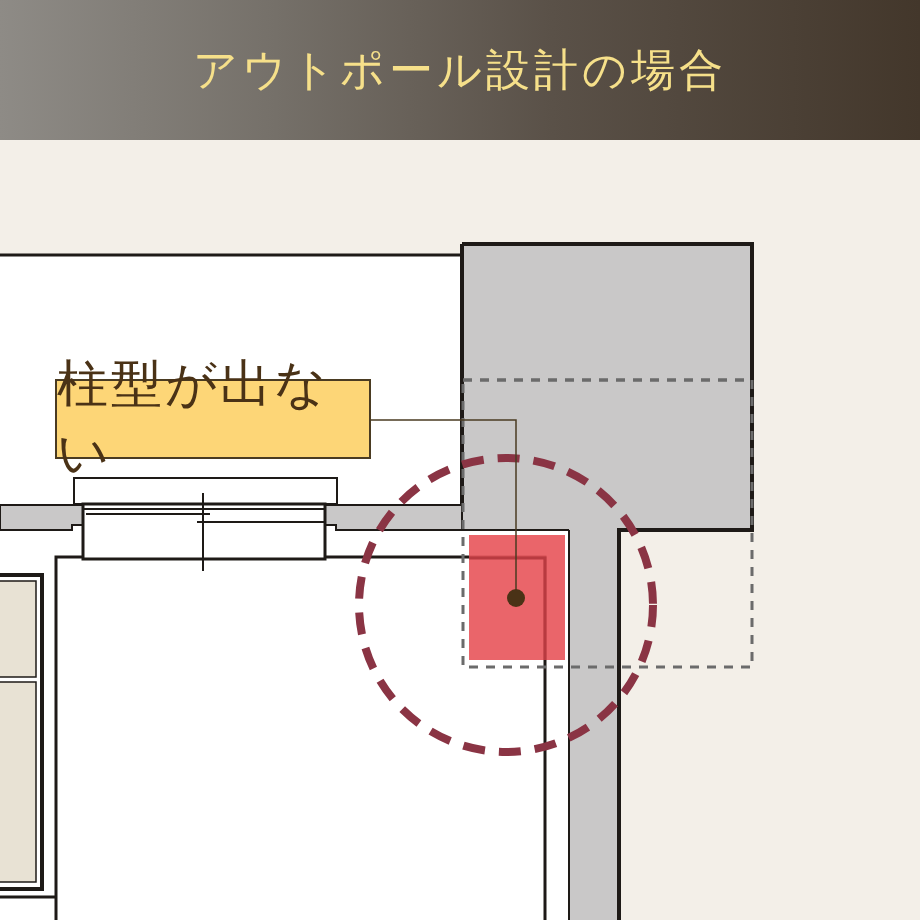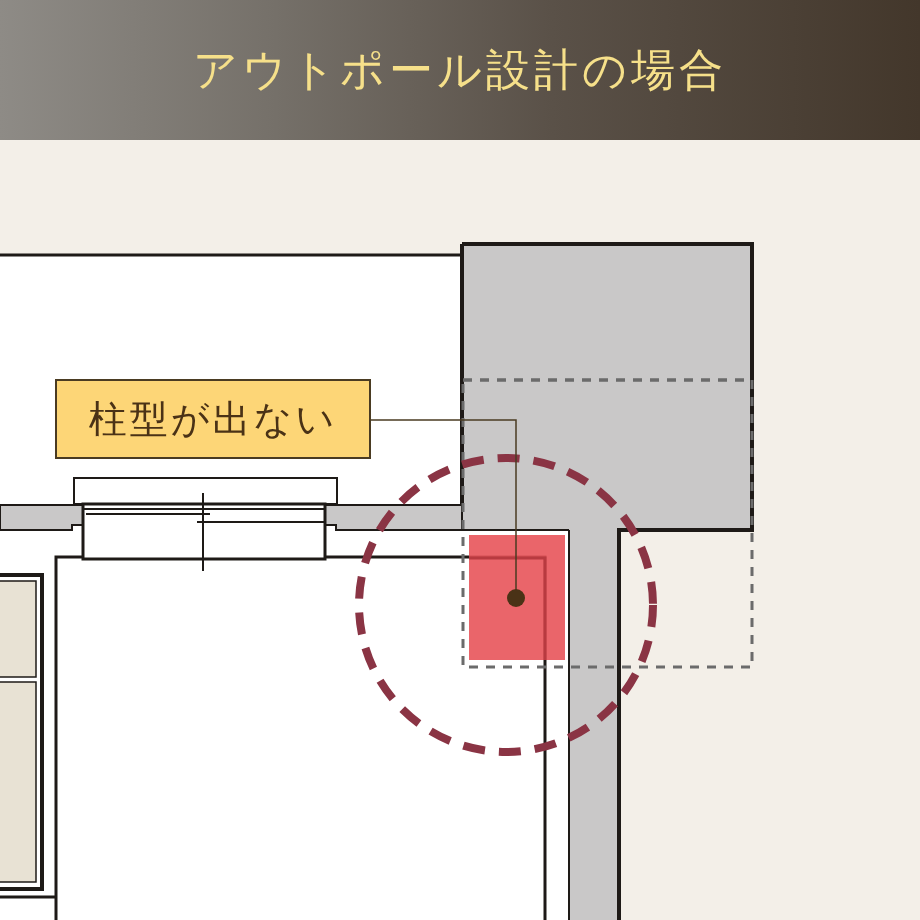--- a/index.html
+++ b/index.html
@@ -12,21 +12,21 @@
   .header-title {
     color: #f6e08a; font-size: 44px; letter-spacing: 4px; font-weight: normal;
     font-family: "DejaVu Serif", "Liberation Serif", serif;
   }
   .diagram { position: absolute; left: 0; top: 140px; width: 920px; height: 780px; }
   .label-box {
     position: absolute; left: 55px; top: 379px; width: 316px; height: 80px;
     background: #fdd677; border: 2px solid #4a3b22; box-sizing: border-box;
     display: flex; align-items: center; justify-content: center;
   }
-  .label-text { color: #4a3216; font-size: 38px; letter-spacing: 3px; font-family: "DejaVu Serif", "Liberation Serif", serif; }
+  .label-text { color: #4a3216; font-size: 51px; letter-spacing: 3px; font-family: "DejaVu Serif", "Liberation Serif", serif; }
 </style>
 </head>
 <body>
 
 <div class="header">
   <span class="header-title">アウトポール設計の場合</span>
 </div>
 
 <svg class="diagram" viewBox="0 140 920 780" width="920" height="780" xmlns="http://www.w3.org/2000/svg">
 

